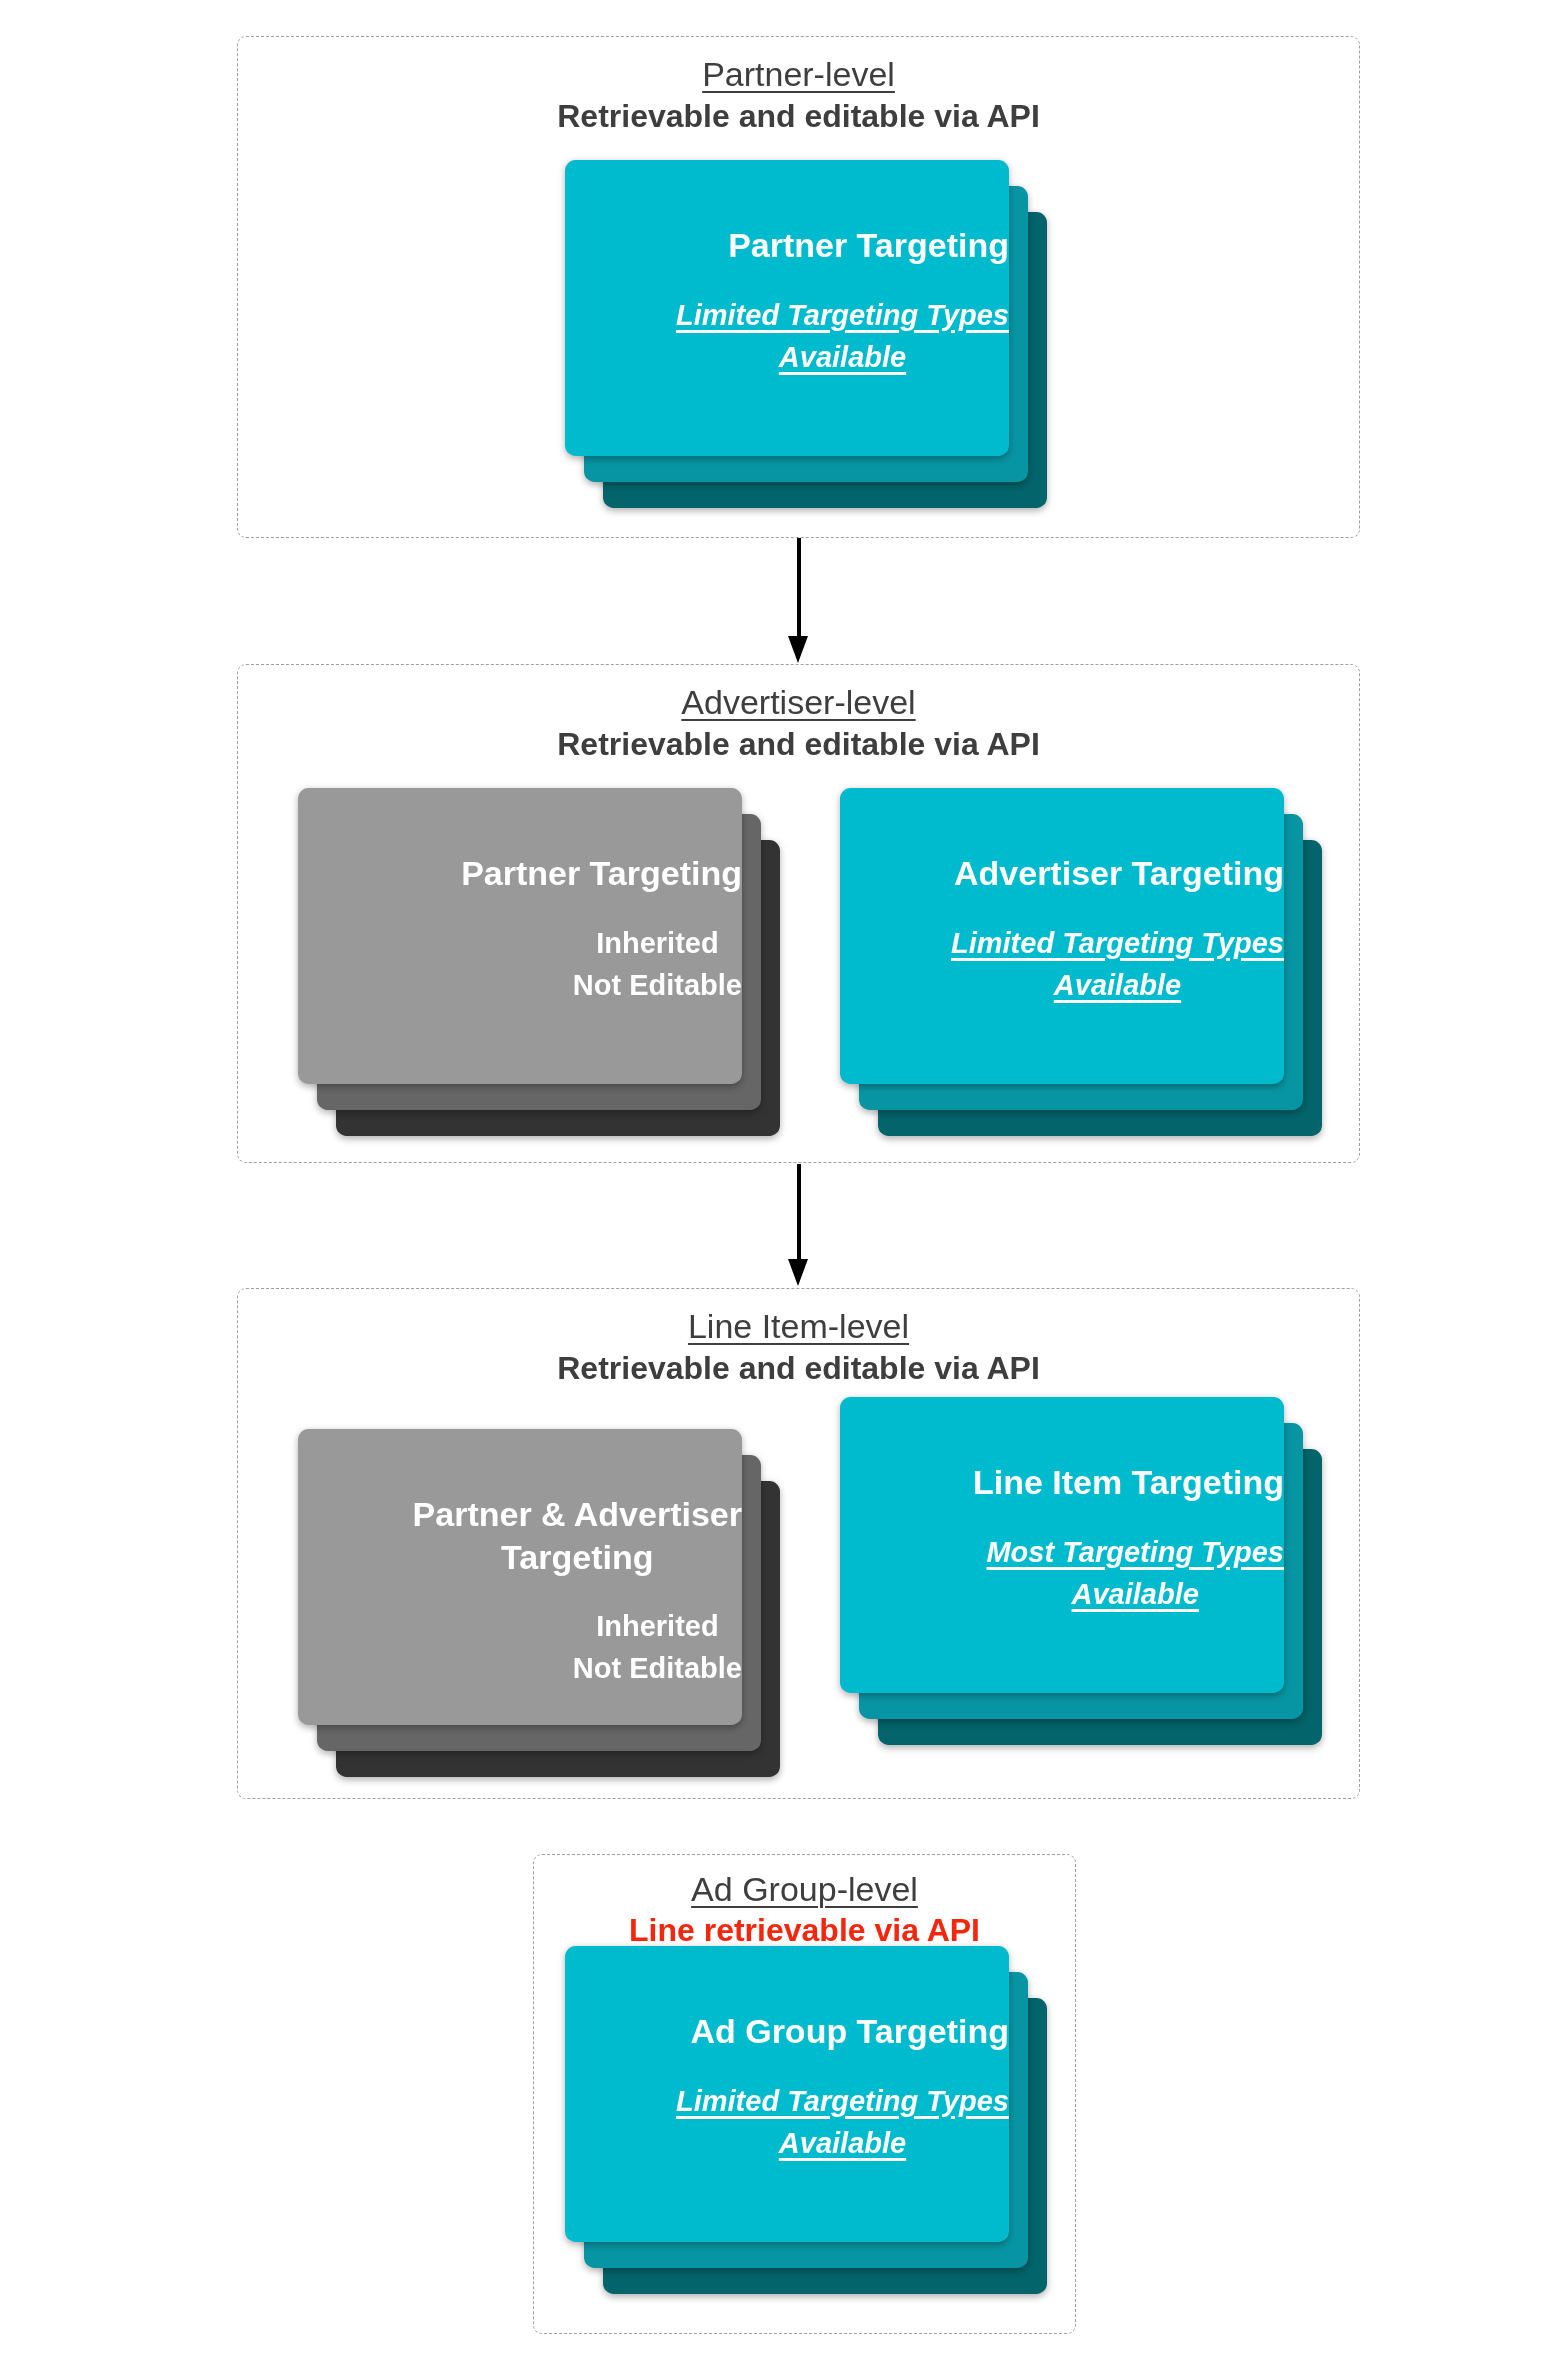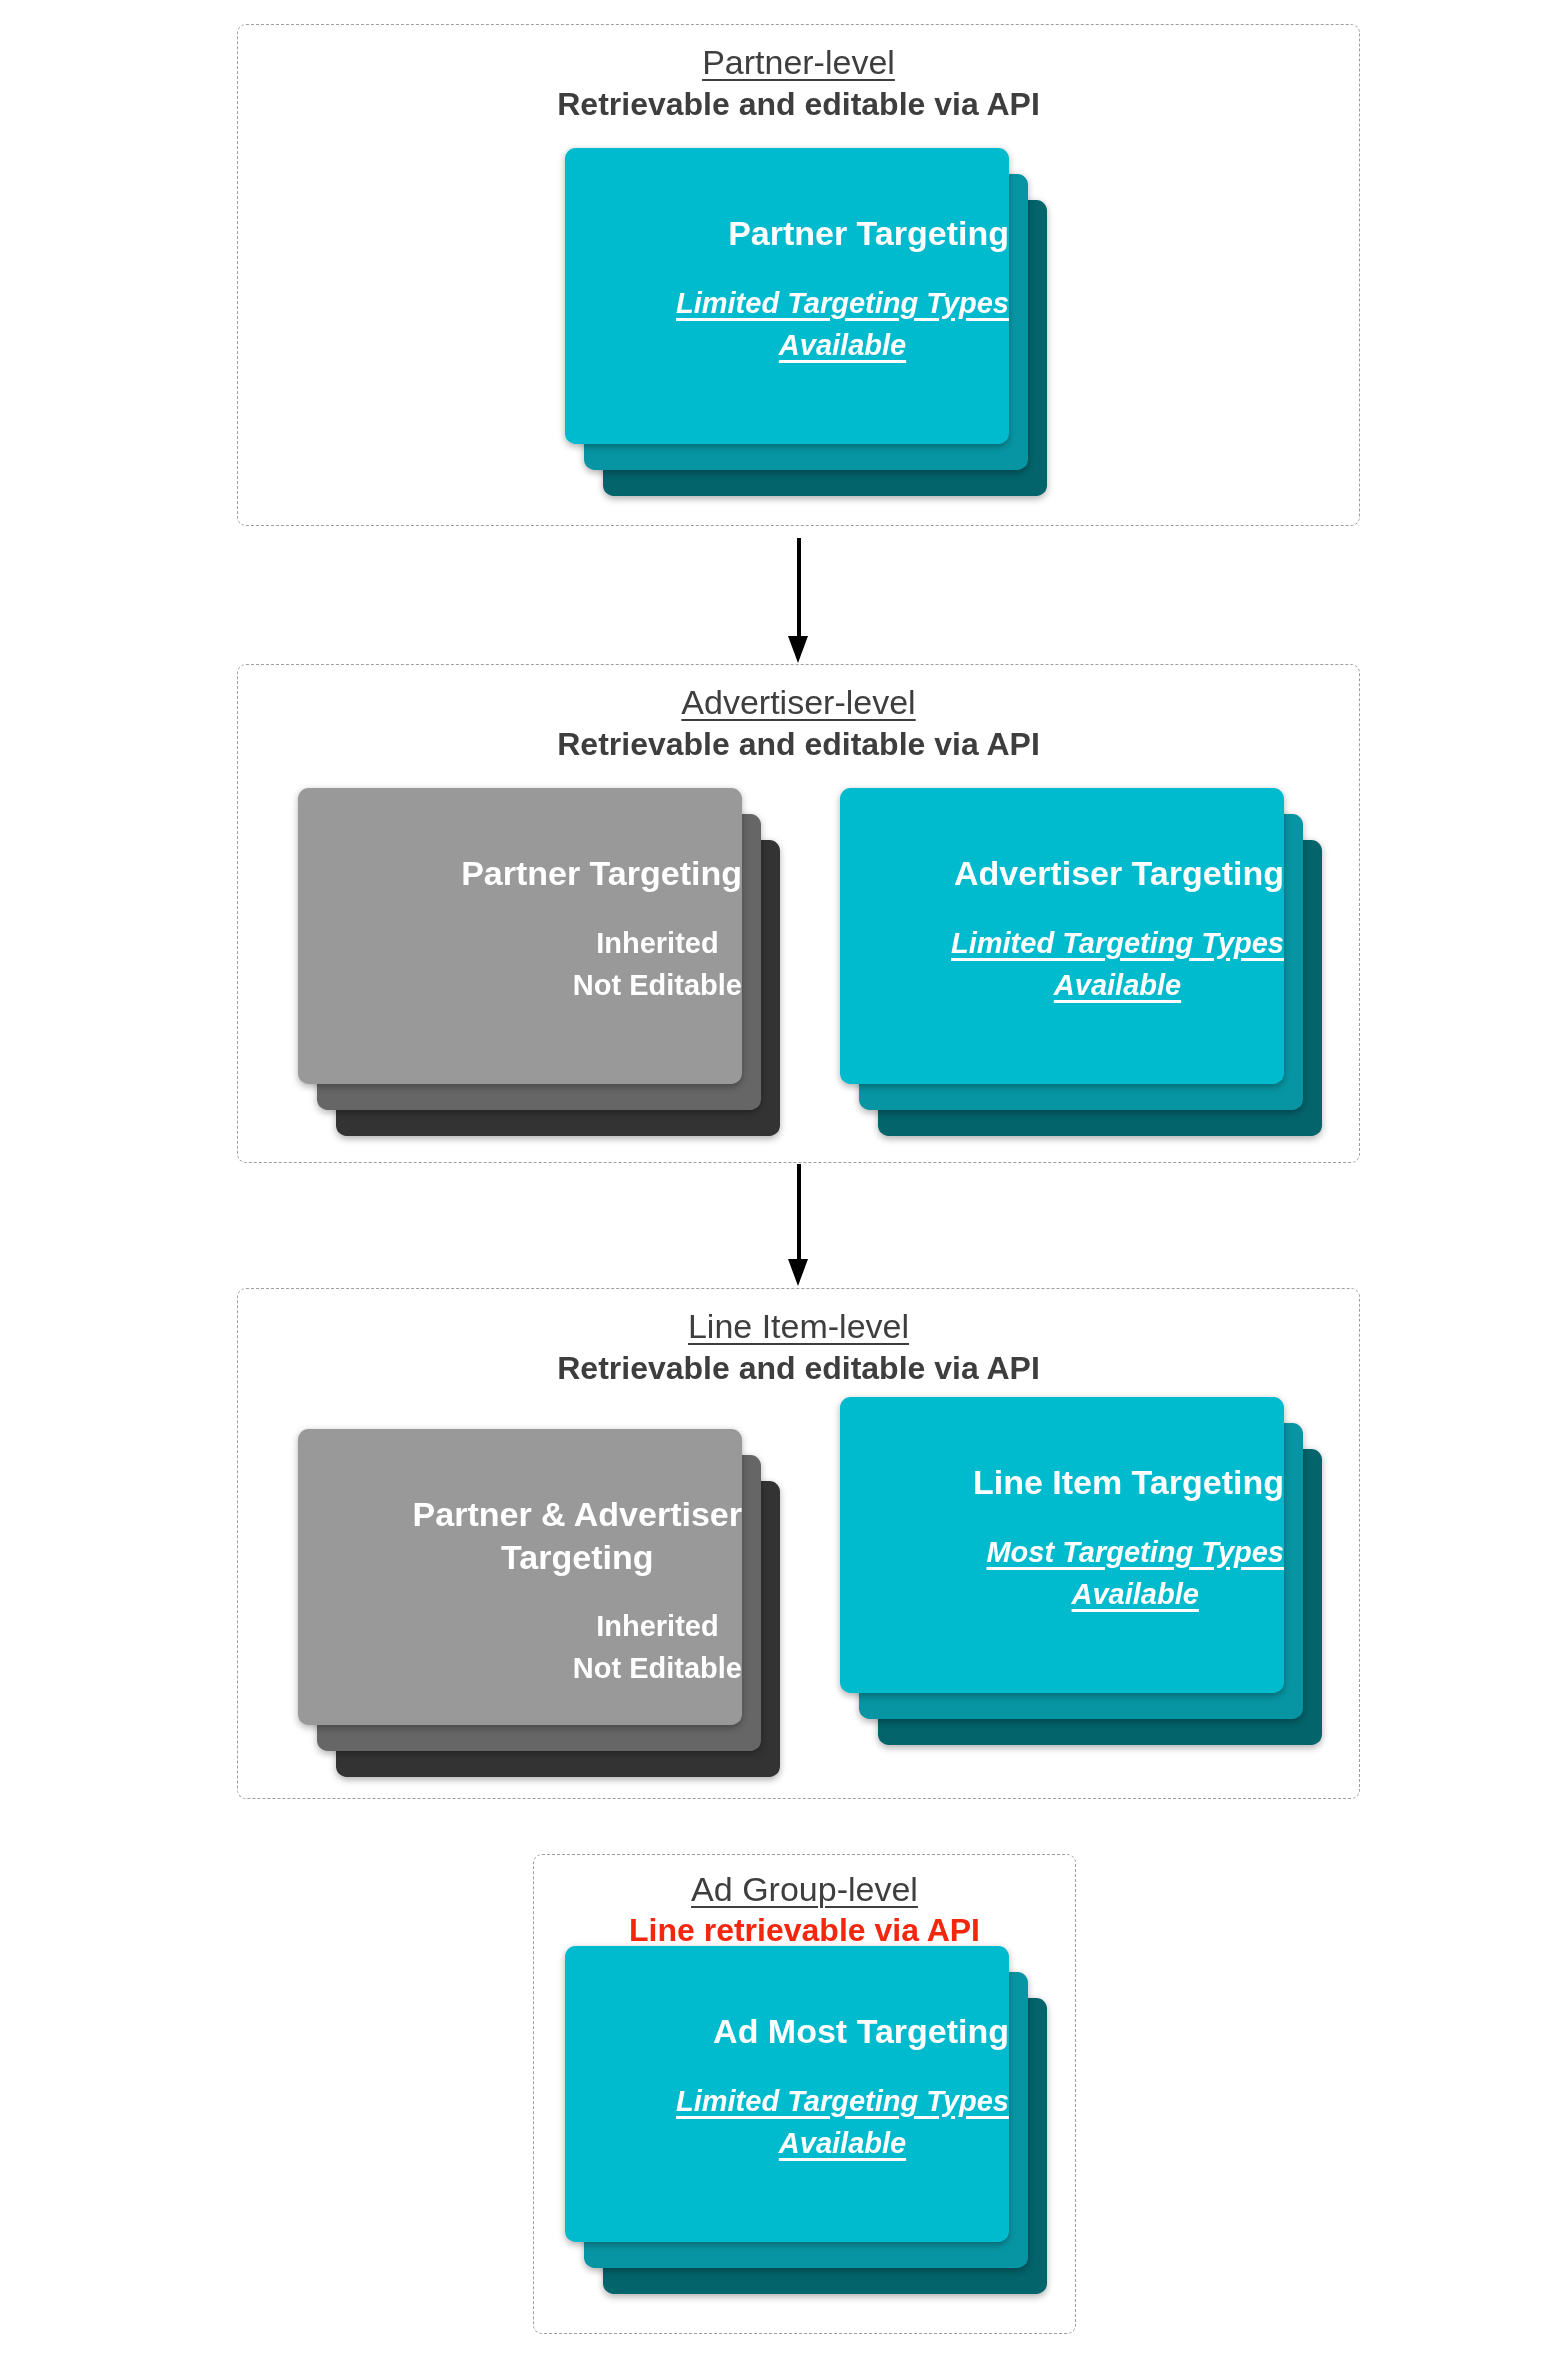--- a/index.html
+++ b/index.html
@@ -10,21 +10,21 @@
   }
   html,body{margin:0;padding:0;}
   body{
     width:1567px;height:2366px;position:relative;background:var(--bg);
     font-family:"Liberation Sans", sans-serif;overflow:hidden;
   }
   .section{
     position:absolute;border:1.8px dashed var(--dash);border-radius:9px;
     box-sizing:border-box;text-align:center;
   }
-  #sec1{left:237px;top:24px;width:1123px;height:502px;}
+  #sec1{left:237px;top:36px;width:1123px;height:502px;}
   #sec2{left:237px;top:664px;width:1123px;height:499px;}
   #sec3{left:237px;top:1288px;width:1123px;height:511px;}
   #sec4{left:533px;top:1854px;width:543px;height:480px;}
   .sec-title{
     margin-top:16px;font-size:34px;font-weight:400;color:var(--title);
     text-decoration:underline;text-decoration-thickness:2.2px;text-underline-offset:4.5px;
     line-height:1.25;
   }
   #sec4 .sec-title{margin-top:12.5px;}
   .sec-subtitle{
@@ -154,19 +154,19 @@
   </div>
 </div>
 
 <div class="section" id="sec4">
   <div class="sec-title">Ad Group-level</div>
   <div class="sec-subtitle red">Line retrievable via API</div>
   <div class="stack teal" id="stack-s4">
     <div class="layer l3"></div>
     <div class="layer l2"></div>
     <div class="card">
-      <div class="card-title">Ad Most Targeting</div>
+      <div class="card-title">Ad Group Targeting</div>
       <div class="card-note link">Limited Targeting Types
 Available</div>
     </div>
   </div>
 </div>
 
 
 </body></html>

